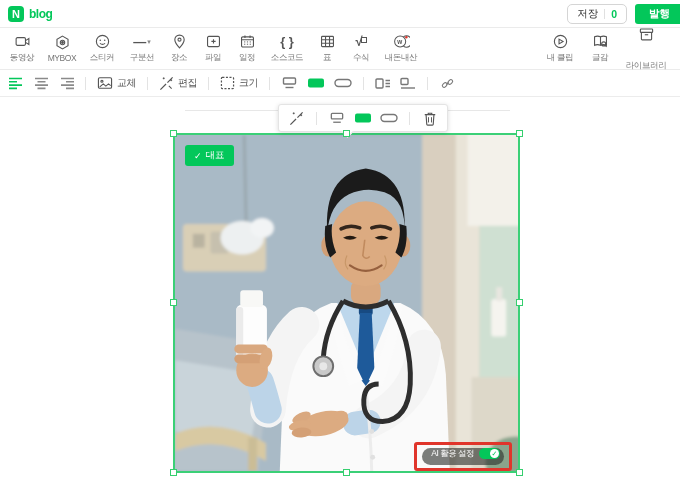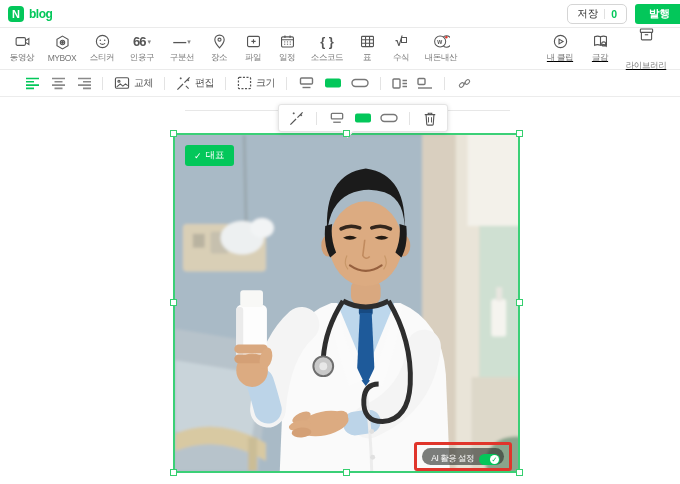--- a/index.html
+++ b/index.html
@@ -25,26 +25,26 @@
   
   .toolbar { position:absolute; top:28px; left:0; right:0; height:42px; background:#fff;
     border-bottom:1px solid #ebebeb; display:flex; align-items:center; padding:0 2px; }
   .tool { background:none; border:none; display:flex; flex-direction:column; align-items:center;
     justify-content:center; width:34px; height:40px; cursor:pointer; gap:2px; flex:0 0 auto; }
   .tool.w40 { width:40px; } .tool.w46 { width:46px; } .tool.w52 { width:52px;gap:17px; }
   .ticon { height:17px; display:flex; align-items:center; justify-content:center; color:#555; }
   .tlabel { font-size:8.5px; color:#777; letter-spacing:-.4px; white-space:nowrap; }
   .glyph { font-size:13px; font-weight:bold; color:#555; line-height:1; letter-spacing:-1px; }
   .caret { font-size:7px; color:#888; margin-left:2px; }
-  .tb-right { margin-left:auto; display:flex; padding-right:6px;text-decoration:underline; }
+  .tb-right { margin-left:auto; display:flex; padding-right:6px; }
   .sqrtbox { display:inline-block; width:6px; height:6px; border:1.3px solid #555; margin-left:-1px; margin-bottom:4px; }
 
   
   .formatbar { position:absolute; top:70px; left:0; right:0; height:27px; background:#fff;
-    border-bottom:1px solid #ececec; display:flex; align-items:center; padding:0 22px; gap:3px; }
+    border-bottom:1px solid #ececec; display:flex; align-items:center; padding:0 5px; gap:3px; }
   .fbtn { background:none; border:none; height:22px; min-width:22px; display:flex; align-items:center;
     justify-content:center; gap:4px; cursor:pointer; color:#555; padding:0 3px; }
   .fbtn .flabel { font-size:10px; color:#555; letter-spacing:-.5px; }
   .fsep { width:1px; height:13px; background:#e3e3e3; margin:0 5px; }
 
   
   .canvas { position:absolute; top:97px; left:0; right:0; bottom:0; background:#fff; }
   .content-divider { position:absolute; top:13px; left:185px; width:325px; height:1px; background:#e7e7e7; }
 
   
@@ -65,21 +65,21 @@
   .h-w{top:50%;left:-5px;margin-top:-4px;} .h-e{top:50%;right:-5px;margin-top:-4px;}
   .h-sw{bottom:-5px;left:-5px;} .h-s{bottom:-5px;left:50%;margin-left:-4px;} .h-se{bottom:-5px;right:-5px;}
 
   .rep-badge { position:absolute; top:10px; left:10px; background:#03c75a; color:#fff;
     border-radius:3px; font-size:9.5px; padding:4px 9px; display:flex; align-items:center; gap:4px; z-index:4; }
   .rep-check { font-size:9px; }
 
   .ai-annotation { position:absolute; right:6px; bottom:0px; border:3px solid #e0352b;
     border-radius:3px; padding:3px 5px; z-index:4; }
   .ai-pill { background:rgba(45,48,45,.62); border-radius:11px; height:17px; display:flex;
-    align-items:flex-end; gap:5px; padding:0 4px 0 9px; cursor:pointer; }
+    align-items:flex-start; gap:5px; padding:0 4px 0 9px; cursor:pointer; }
   .ai-label { color:#fff; font-size:8.5px; letter-spacing:-.5px; white-space:nowrap; }
   .ai-toggle { width:21px; height:11px; background:#04c75a; border-radius:6px; position:relative; }
   .ai-knob { position:absolute; right:1px; top:1px; width:9px; height:9px; background:#fff; border-radius:50%;
     color:#04c75a; font-size:7px; line-height:9px; text-align:center; font-weight:bold; }
 </style>
 </head>
 <body>
 
 <div class="app">
 
@@ -121,27 +121,20 @@
     <button class="tool w40">
       <span class="ticon">
         <svg width="17" height="17" viewBox="0 0 20 20" fill="none" stroke="#555" stroke-width="1.3">
             <circle cx="10" cy="10" r="7.2"></circle>
             <circle cx="7.4" cy="8.4" r=".9" fill="#555" stroke="none"></circle>
             <circle cx="12.6" cy="8.4" r=".9" fill="#555" stroke="none"></circle>
             <path d="M7 12.2 q3 2.4 6 0"></path>
           </svg>
       </span>
       <span class="tlabel">스티커</span>
-    </button>
-    <button class="tool w40">
-      <span class="ticon">
-        <span class="glyph">66</span>
-          <span class="caret">▾</span>
-      </span>
-      <span class="tlabel">인용구</span>
     </button>
     <button class="tool w40">
       <span class="ticon">
         <span class="glyph">—</span>
           <span class="caret">▾</span>
       </span>
       <span class="tlabel">구분선</span>
     </button>
     <button class="tool">
       <span class="ticon">

